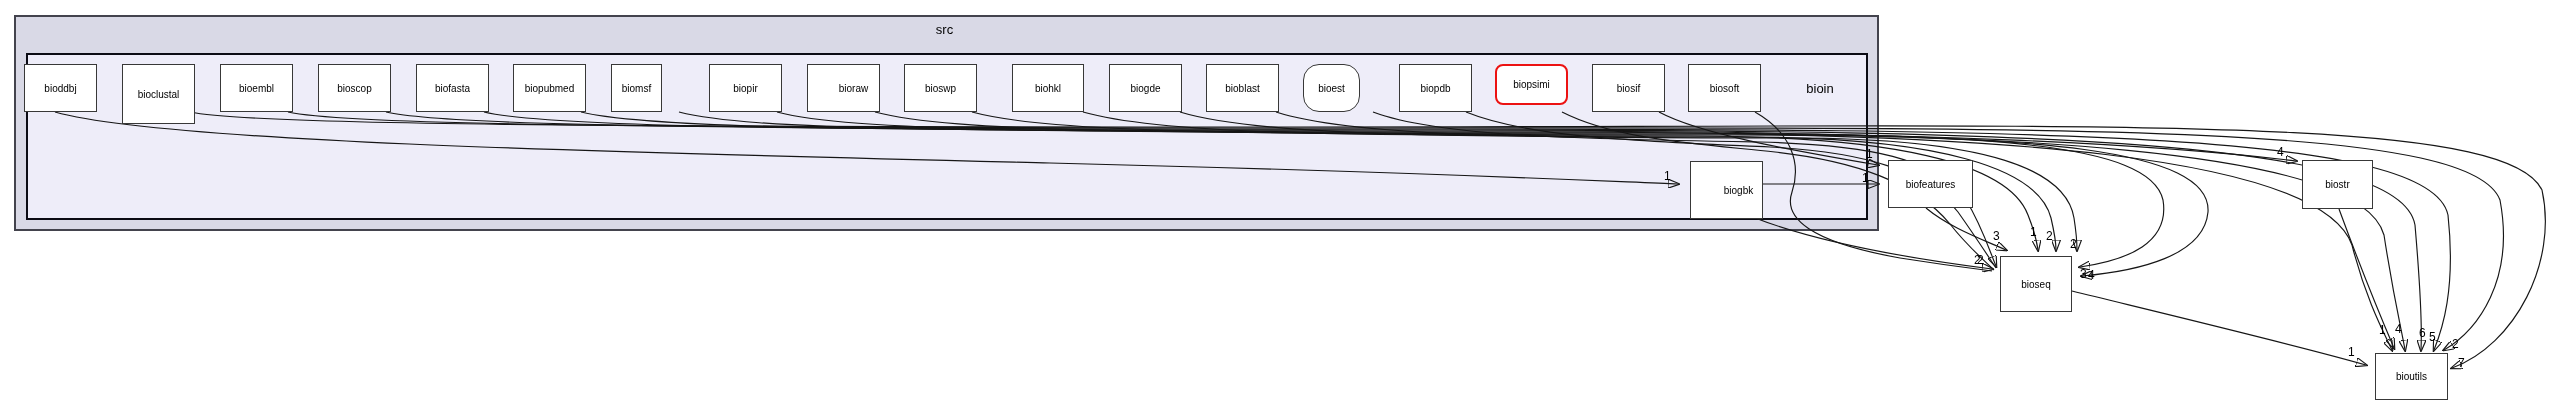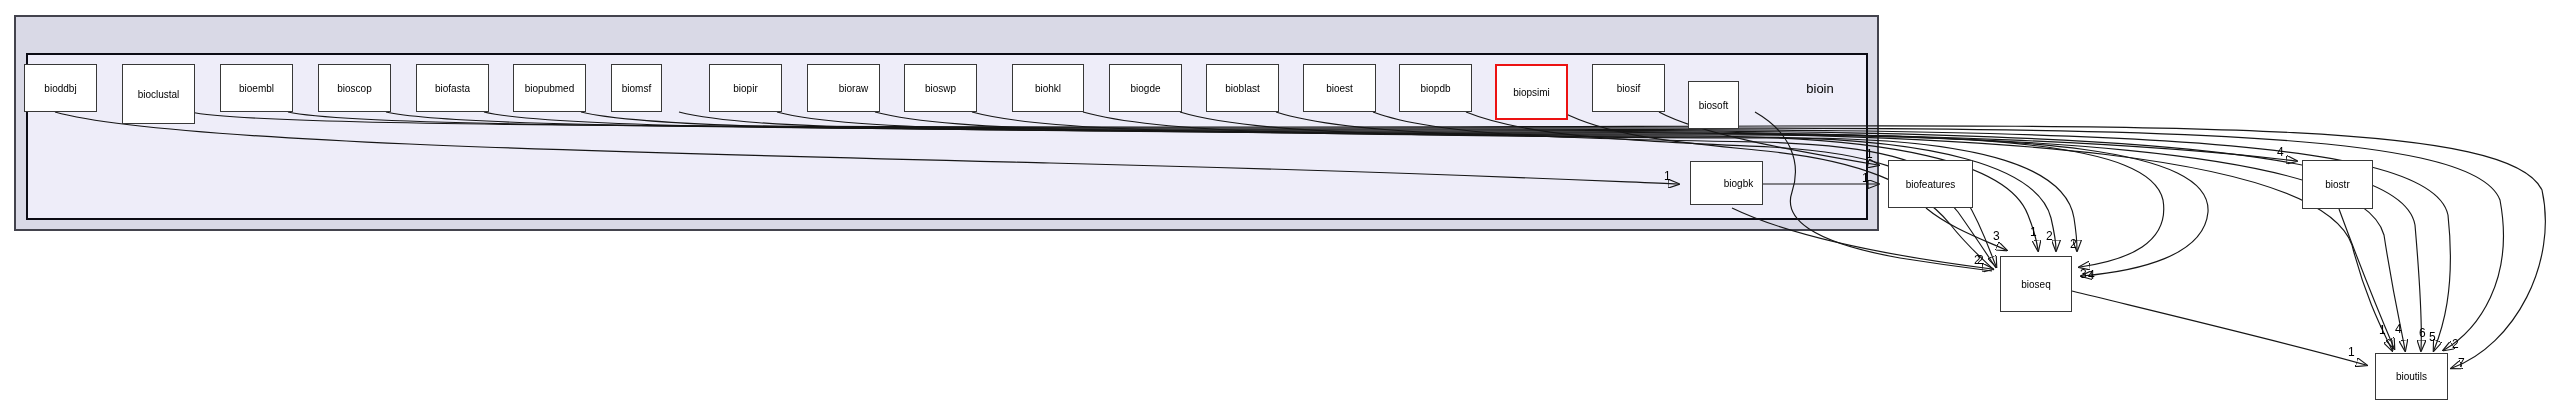--- a/index.html
+++ b/index.html
@@ -76,44 +76,45 @@
       <path d="M1755 112 C1790 132 1802 162 1792 192 C1783 218 1810 242 1900 258 C1938 264 1968 268 1992 271"></path>
 
       <path d="M1732 208 C1790 236 1890 256 1992 269" marker-end="url(#arr)"></path>
 
       <path d="M2339 209 C2357 258 2382 320 2394 348" marker-end="url(#arr)"></path>
 
       <path d="M2072 291 C2170 315 2300 346 2366 365" marker-end="url(#arr)"></path>
     </g>
   </svg>
 
+  <div class="cluster-label src">src</div>
   <div class="cluster-label bioin">bioin</div>
 
   <div>
       <div class="node" style="left: 24px; top: 64px; width: 73px; height: 48px;">bioddbj</div>
       <div class="node" style="left: 122px; top: 64px; width: 73px; height: 60px;">bioclustal</div>
       <div class="node" style="left: 220px; top: 64px; width: 73px; height: 48px;">bioembl</div>
       <div class="node" style="left: 318px; top: 64px; width: 73px; height: 48px;">bioscop</div>
       <div class="node" style="left: 416px; top: 64px; width: 73px; height: 48px;">biofasta</div>
       <div class="node" style="left: 513px; top: 64px; width: 73px; height: 48px;">biopubmed</div>
       <div class="node" style="left: 611px; top: 64px; width: 51px; height: 48px;">biomsf</div>
       <div class="node" style="left: 709px; top: 64px; width: 73px; height: 48px;">biopir</div>
       <div class="node" style="left: 807px; top: 64px; width: 73px; height: 48px; padding-left: 20px;">bioraw</div>
       <div class="node" style="left: 904px; top: 64px; width: 73px; height: 48px;">bioswp</div>
       <div class="node" style="left: 1012px; top: 64px; width: 72px; height: 48px;">biohkl</div>
       <div class="node" style="left: 1109px; top: 64px; width: 73px; height: 48px;">biogde</div>
       <div class="node" style="left: 1206px; top: 64px; width: 73px; height: 48px;">bioblast</div>
-      <div class="node" style="left: 1303px; top: 64px; width: 73px; height: 48px;">bioest</div>
+      <div class="node" style="left: 1303px; top: 64px; width: 57px; height: 48px; border-radius: 16px;">bioest</div>
       <div class="node" style="left: 1399px; top: 64px; width: 73px; height: 48px;">biopdb</div>
-      <div class="node highlighted" style="left: 1495px; top: 64px; width: 73px; height: 56px;">biopsimi</div>
+      <div class="node highlighted" style="left: 1495px; top: 64px; width: 73px; height: 41px; border-radius: 8px;">biopsimi</div>
       <div class="node" style="left: 1592px; top: 64px; width: 73px; height: 48px;">biosif</div>
-      <div class="node" style="left: 1688px; top: 81px; width: 51px; height: 48px;">biosoft</div>
+      <div class="node" style="left: 1688px; top: 64px; width: 73px; height: 48px;">biosoft</div>
     </div>
   <div>
-      <div class="node" style="left: 1690px; top: 161px; width: 73px; height: 44px; padding-left: 24px;">biogbk</div>
+      <div class="node" style="left: 1690px; top: 161px; width: 73px; height: 58px; padding-left: 24px;">biogbk</div>
       <div class="node" style="left: 1888px; top: 160px; width: 85px; height: 48px;">biofeatures</div>
       <div class="node" style="left: 2302px; top: 160px; width: 71px; height: 49px;">biostr</div>
       <div class="node" style="left: 2000px; top: 256px; width: 72px; height: 56px;">bioseq</div>
       <div class="node" style="left: 2375px; top: 353px; width: 73px; height: 47px;">bioutils</div>
     </div>
   <div>
       <span class="edge-label" style="left: 1664px; top: 170px;">1</span>
       <span class="edge-label" style="left: 1866px; top: 148px;">1</span>
       <span class="edge-label" style="left: 1862px; top: 172px;">1</span>
       <span class="edge-label" style="left: 2277px; top: 146px;">4</span>

